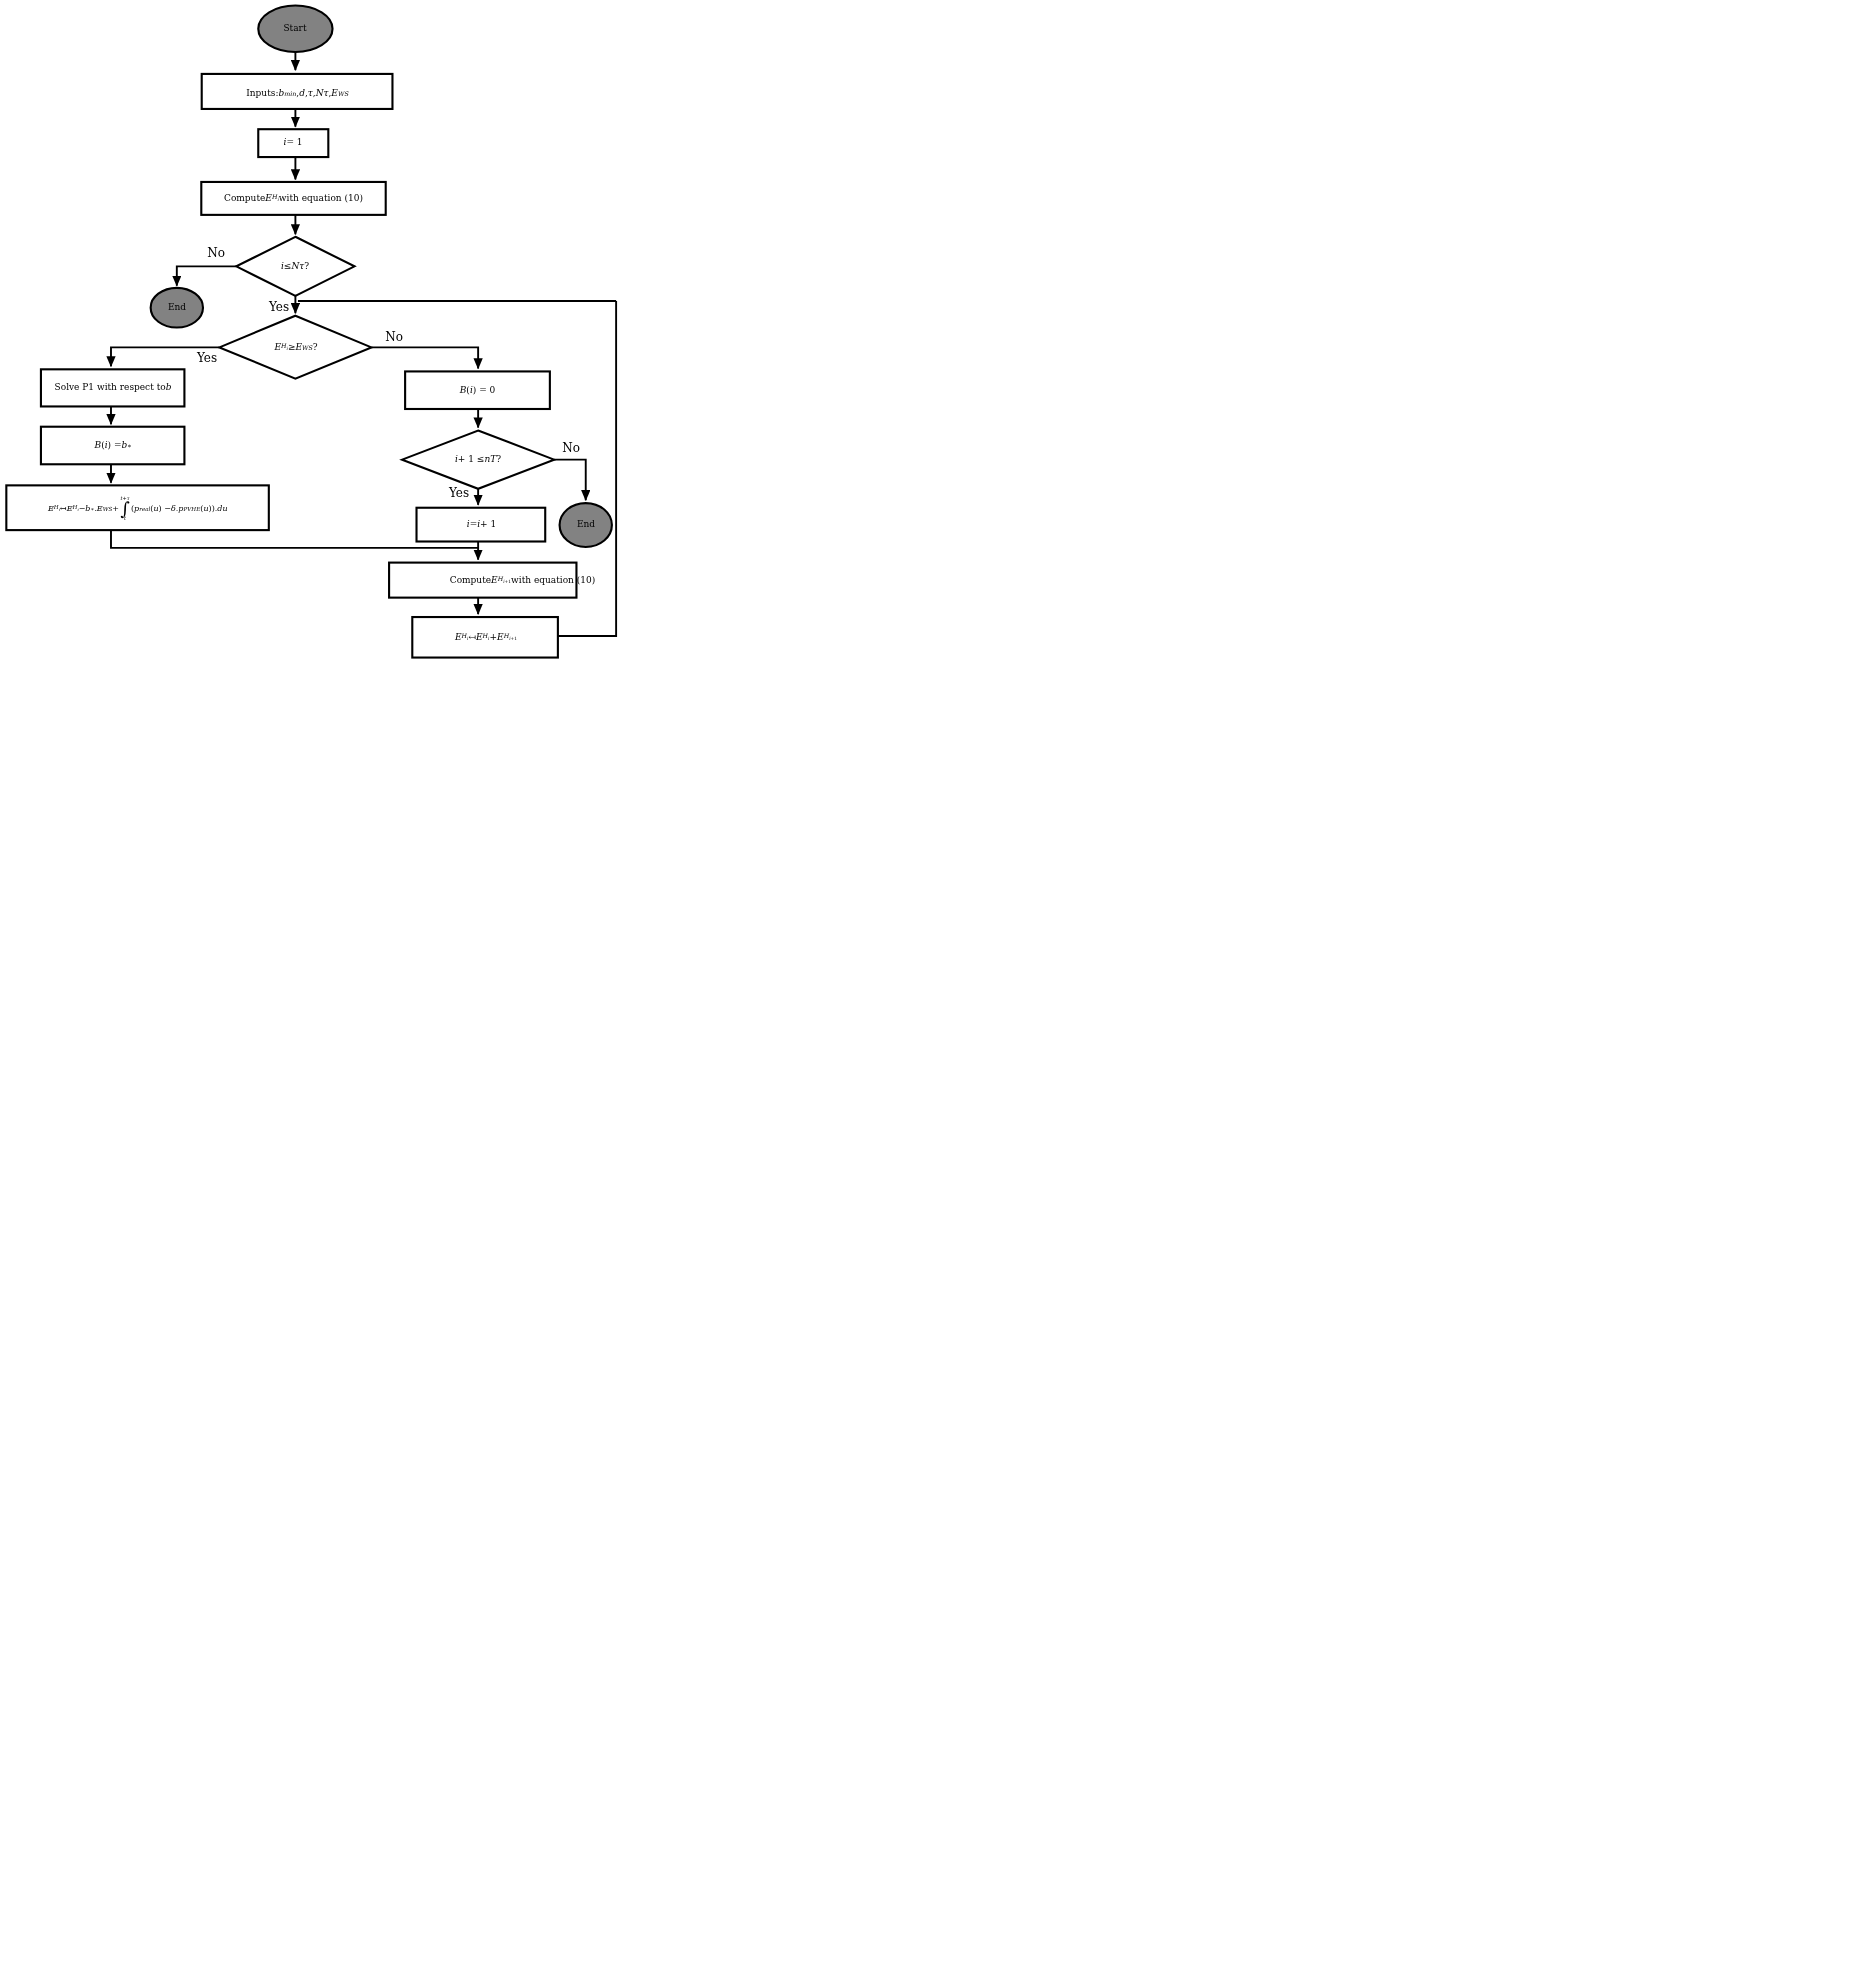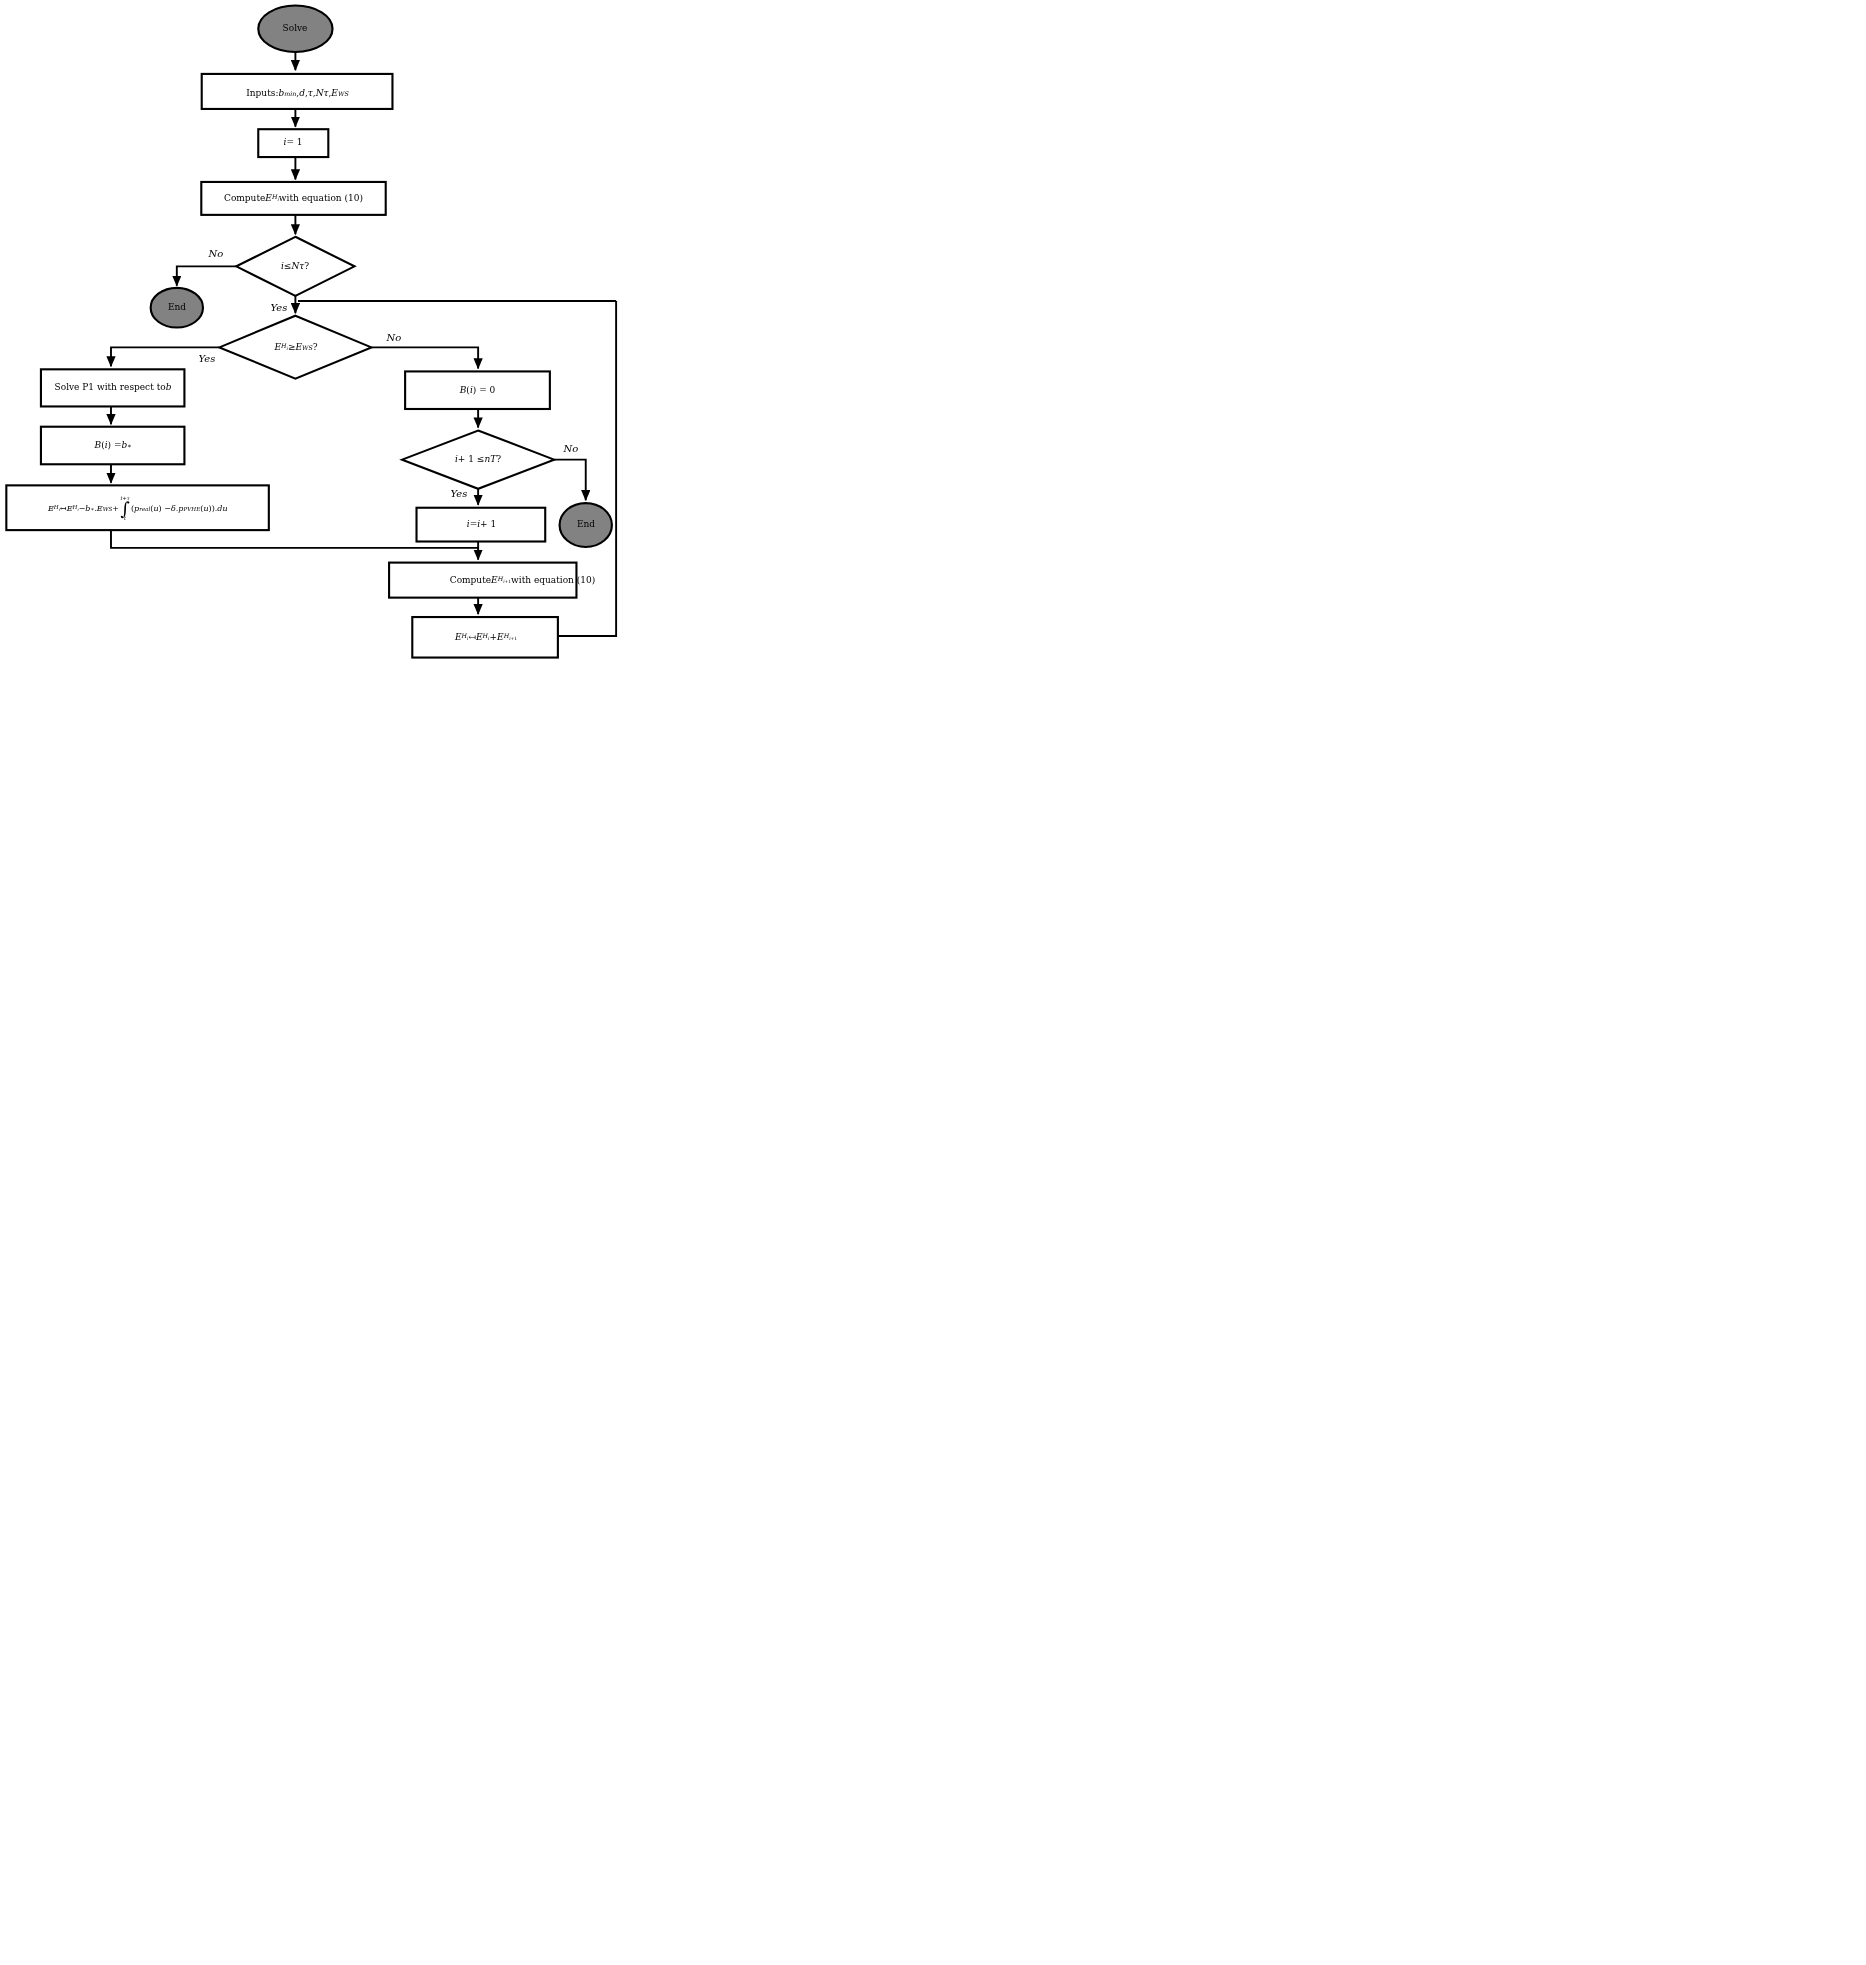--- a/index.html
+++ b/index.html
@@ -1,21 +1,21 @@
 <!DOCTYPE html>
 <html style="font-size:6.8px"><head>
 <meta charset="utf-8">
 <style>
   html,body{margin:0;padding:0;background:#ffffff;}
   .stage{position:relative;width:633px;height:661px;background:#fff;
          font-family:"DejaVu Serif","Liberation Serif",serif;color:#000;}
   .stage svg{position:absolute;left:0;top:0;width:100%;height:100%;}
   .node{position:absolute;display:flex;align-items:center;justify-content:center;
         text-align:center;font-size:9px;line-height:1.25;white-space:nowrap;}
-  .lbl{position:absolute;transform:translate(-50%,-50%);font-style:italic;font-size:10px;}
+  .lbl{position:absolute;transform:translate(-50%,-50%);font-size:12px;}
   .eq{font-size:8px;}
   sub{font-size:70%;line-height:0;}
   sup{font-size:70%;line-height:0;}
   .int{display:inline-flex;flex-direction:column;align-items:center;
        vertical-align:middle;margin:0 1.3px;}
   .int .lim{font-size:5px;font-style:italic;line-height:1;}
   .int .isign{font-size:18px;line-height:.85;font-style:normal;}
 </style>
 </head>
 <body>
@@ -63,21 +63,21 @@
       <rect x="15" y="1150" width="622" height="106" fill="#fff"></rect>
       <rect x="960" y="880" width="343" height="89" fill="#fff"></rect>
       <polygon points="1133,1020 1313,1089 1133,1158 953,1089" fill="#fff"></polygon>
       <ellipse cx="1388" cy="1244" rx="62" ry="52" fill="#828282"></ellipse>
       <rect x="987" y="1203" width="305" height="80" fill="#fff"></rect>
       <rect x="922" y="1333" width="444" height="83" fill="#fff"></rect>
       <rect x="977" y="1462" width="345" height="96" fill="#fff"></rect>
     </g>
   </svg>
 
-  <div class="node" style="left:258px;top:5.5px;width:74px;height:46px;">Solve</div>
+  <div class="node" style="left:258px;top:5.5px;width:74px;height:46px;">Start</div>
 
   <div class="node" style="left:202px;top:74px;width:191px;height:39px;">Inputs:  <i>b</i><sub><i>min</i></sub>, <i>d</i>, <i>τ</i>, <i>Nτ</i>, <i>E</i><sub><i>WS</i></sub></div>
 
   <div class="node" style="left:258px;top:129px;width:70px;height:28px;"><i>i</i> = 1</div>
 
   <div class="node" style="left:201px;top:182px;width:185px;height:33px;text-align:center;">Compute  <i>E</i><sub><i>H</i><sub><i>i</i></sub></sub>  with equation (10)</div>
 
   <div class="node" style="left:236px;top:237px;width:118px;height:59px;"><i>i</i> ≤ <i>Nτ</i> ?</div>
 
   <div class="node" style="left:151px;top:288px;width:52px;height:40px;">End</div>

